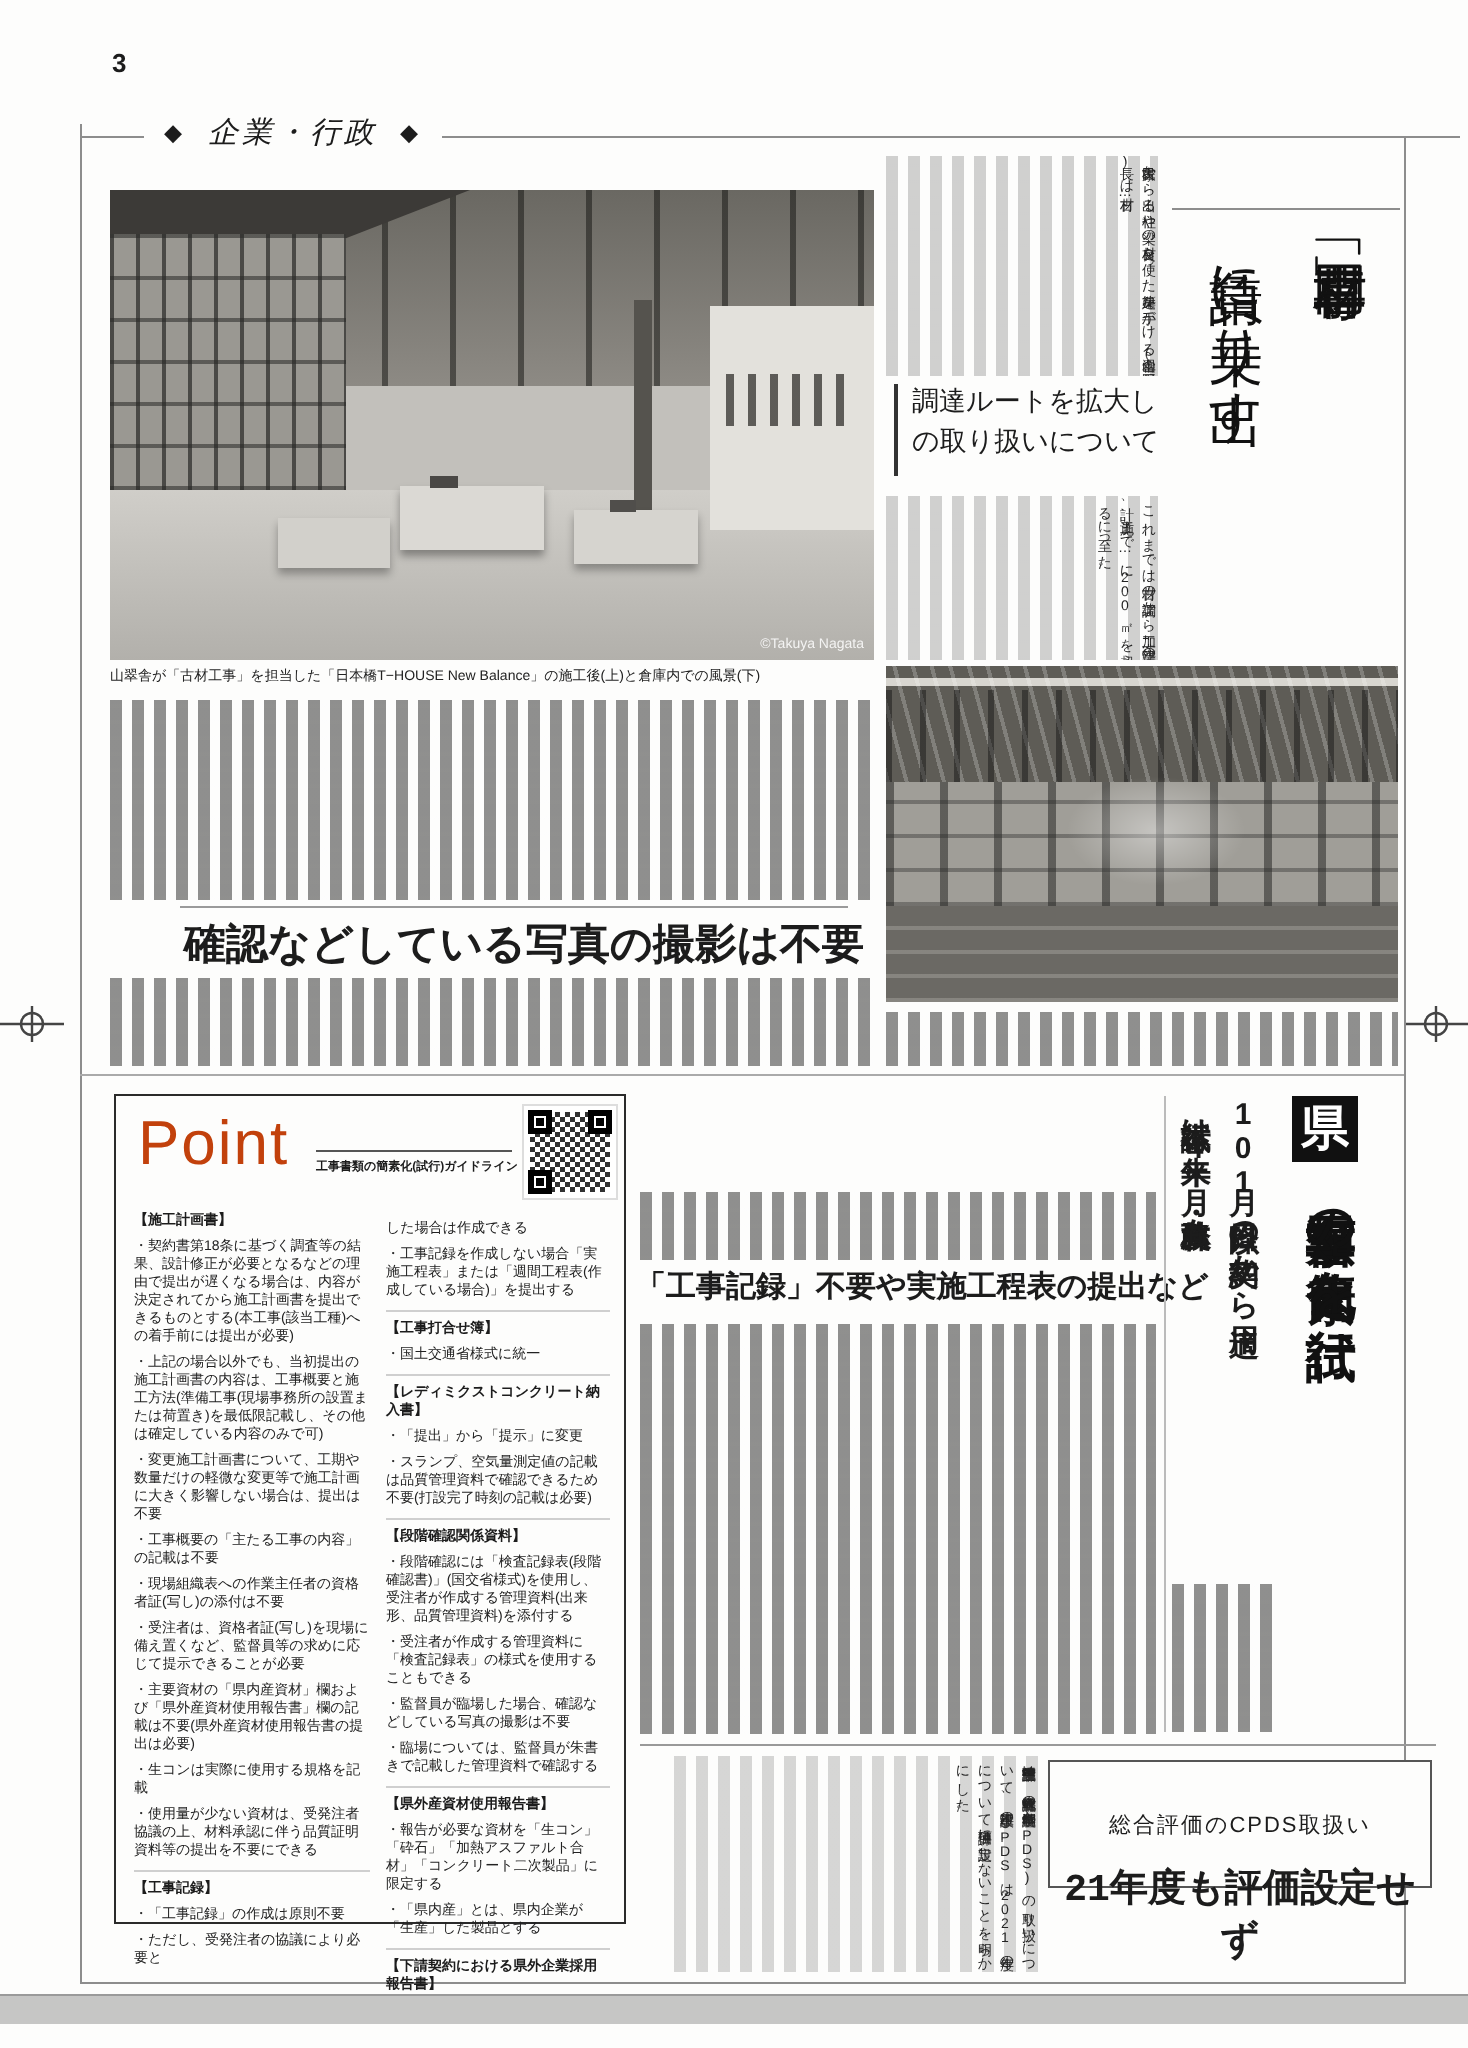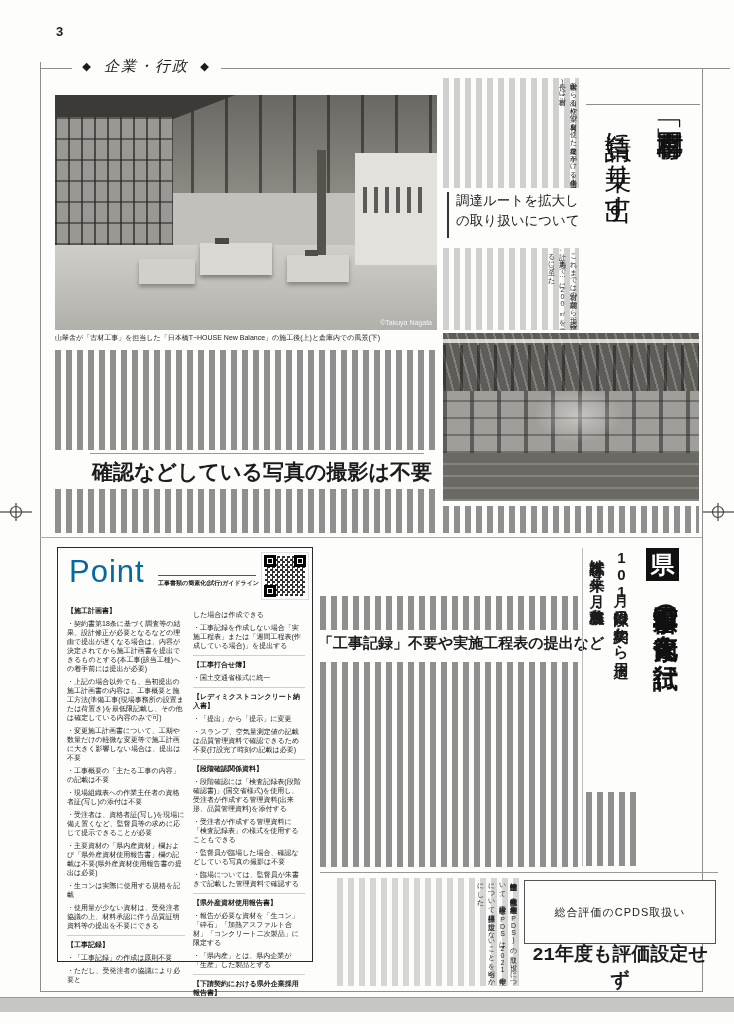--- a/index.html
+++ b/index.html
@@ -95,21 +95,21 @@
 
   <div class="sim" style="left:55px;top:350px;width:382px;height:100px"></div>
 
   <div class="frame-line" style="left:90px;top:453px;width:334px;height:1px;background:#9a9a9a"></div>
   <div class="abs serif" style="left:92px;top:458px;width:345px;font-size:21px;font-weight:bold;white-space:nowrap">確認などしている写真の撮影は不要</div>
   <div class="sim" style="left:55px;top:489px;width:382px;height:44px"></div>
 
   <div class="frame-line" style="left:40px;top:537px;width:662px;height:1px;background:#aaa"></div>
 
   <div class="abs" style="left:57px;top:547px;width:256px;height:415px;border:1.5px solid #2a2a2a;background:#fdfdfc;box-sizing:border-box">
-    <div class="abs" style="left:11px;top:6px;font-size:31px;font-weight:400;color:#0369a1;letter-spacing:1px">Point</div>
+    <div class="abs" style="left:11px;top:6px;font-size:31px;font-weight:400;color:#c2410c;letter-spacing:1px">Point</div>
     <div class="abs" style="left:100px;top:27px;width:98px;height:1px;background:#555"></div>
     <div class="abs" style="left:100px;top:31px;width:100px;font-size:6px;font-weight:bold;white-space:nowrap">工事書類の簡素化(試行)ガイドライン</div>
 
     <div class="abs" style="left:203px;top:4px;width:46px;height:46px;background:#fff;border:1px solid #ddd">
       <div class="abs" style="left:3px;top:3px;right:3px;bottom:3px;background:repeating-conic-gradient(#1a1a1a 0 25%, #fff 0 50%) 0 0/5px 5px;opacity:.9"></div>
       <div class="abs" style="left:2px;top:2px;width:12px;height:12px;border:3px solid #000;box-sizing:border-box;background:#fff"></div>
       <div class="abs" style="left:32px;top:2px;width:12px;height:12px;border:3px solid #000;box-sizing:border-box;background:#fff"></div>
       <div class="abs" style="left:2px;top:32px;width:12px;height:12px;border:3px solid #000;box-sizing:border-box;background:#fff"></div>
       <div class="abs" style="left:6px;top:6px;width:4px;height:4px;background:#000"></div>
       <div class="abs" style="left:36px;top:6px;width:4px;height:4px;background:#000"></div>
@@ -162,18 +162,18 @@
   <div class="sim" style="left:586px;top:792px;width:54px;height:74px"></div>
 
   <div class="abs" style="left:646px;top:548px;width:33px;height:33px;background:#111;color:#fff;font-size:24px;font-weight:bold;text-align:center;line-height:33px">県</div>
   <div class="abs vhead serif" style="left:648px;top:588px;font-size:25px;line-height:30px;font-weight:bold;color:#111">工事書類の簡素化を試行</div>
 
   <div class="frame-line" style="left:320px;top:872px;width:398px;height:1px;background:#999"></div>
   <div class="abs vtext" style="left:337px;top:878px;width:182px;height:108px;font-size:7px;line-height:11px">県建設部技術管理室は、総合評価落札方式の継続学習制度(CPDS)の取り扱いについて、建設工事のCPDSは2021年度の公告案件について評価項目に設定しないことを明らかにした。</div>
   <div class="sim" style="left:337px;top:878px;width:182px;height:108px;opacity:.3"></div>
   <div class="abs" style="left:524px;top:880px;width:192px;height:64px;border:1px solid #555;background:#fdfdfc;box-sizing:border-box;text-align:center">
     <div style="margin-top:24px;font-size:11px;letter-spacing:1px">総合評価のCPDS取扱い</div>
-    <div class="serif" style="margin-top:21px;font-size:19px;font-weight:bold">21年度も評価設定せず</div>
+    <div class="serif" style="margin-top:11px;font-size:19px;font-weight:bold">21年度も評価設定せず</div>
   </div>
 
   <div class="abs" style="left:0;top:997px;width:734px;height:14px;background:#c6c6c5;border-top:1px solid #9a9a9a"></div>
 
 </div>
 
 </body></html>

